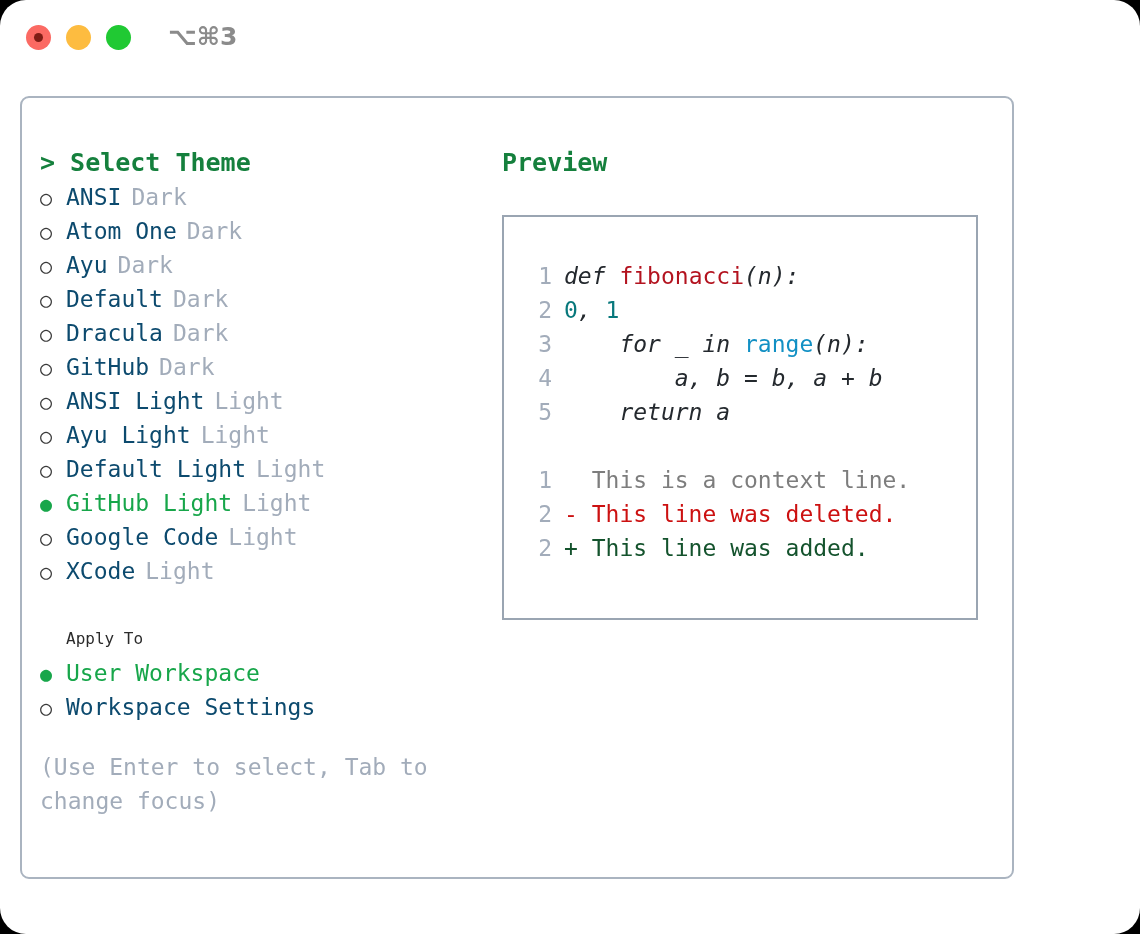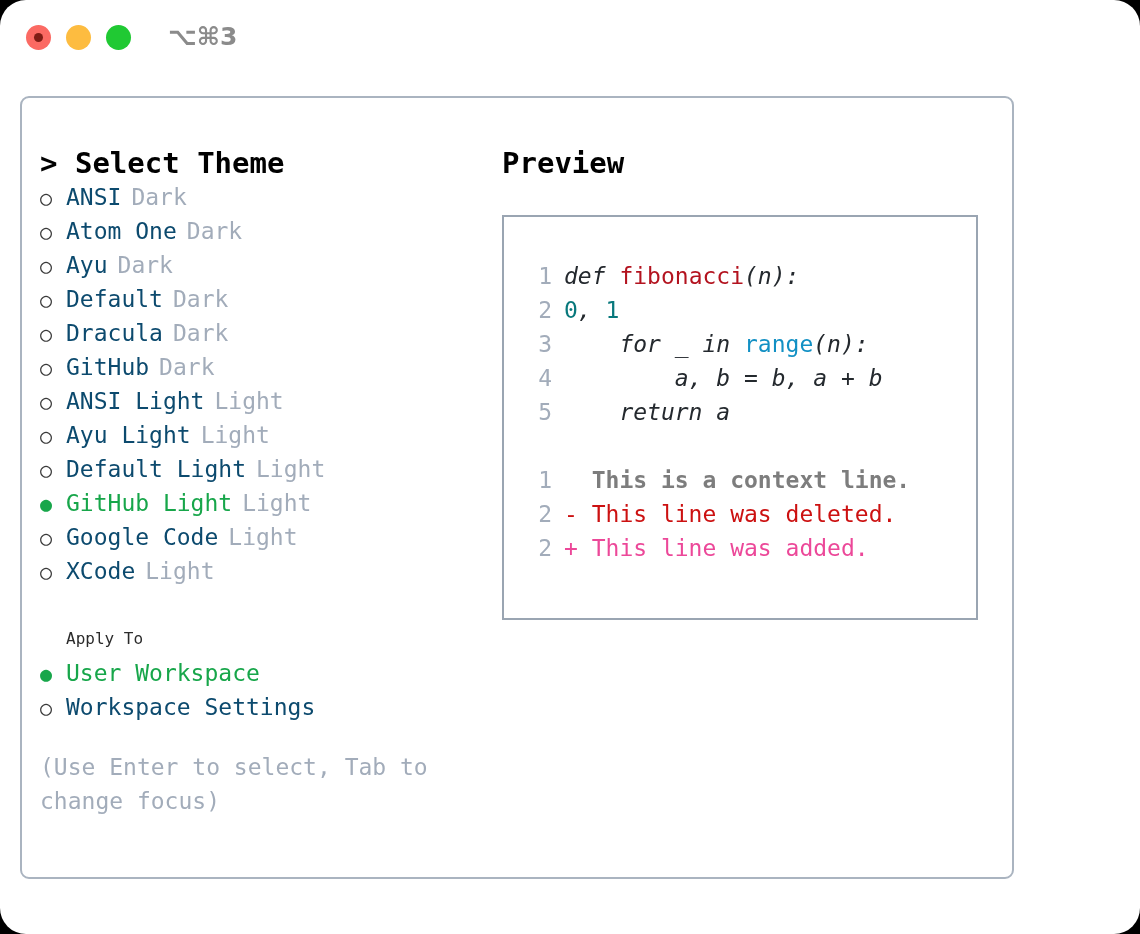--- a/index.html
+++ b/index.html
@@ -86,23 +86,23 @@
 
   
   .left-pane {
     position: absolute;
     left: 18px;
     top: 48px;
     width: 452px;
   }
 
   .pane-title {
-    font-size: 29px;
+    font-size: 25px;
     font-weight: bold;
-    color: #000000;
+    color: #15803d;
     line-height: 34px;
     white-space: pre;
   }
 
   .option-row {
     display: flex;
     align-items: baseline;
     line-height: 34px;
     height: 34px;
     font-size: 23px;
@@ -173,23 +173,23 @@
     flex: 0 0 30px;
     text-align: right;
     color: #a2acba;
     margin-right: 12px;
   }
   .code-text { color: #24292e; font-style: italic; }
 
   .tok-fn   { color: #b3131f; }
   .tok-num  { color: #08787c; }
   .tok-call { color: #1290c4; }
-  .tok-ctx  { color: #7d7d7d; font-weight: bold; }
+  .tok-ctx  { color: #7d7d7d; }
   .tok-del  { color: #cc1111; }
-  .tok-add  { color: #ec4899; }
+  .tok-add  { color: #14532d; }
 
   .code-spacer { height: 34px; }
 </style>
 </head>
 <body>
 
 <div class="window">
 
   <div class="titlebar">
     <div class="traffic">

